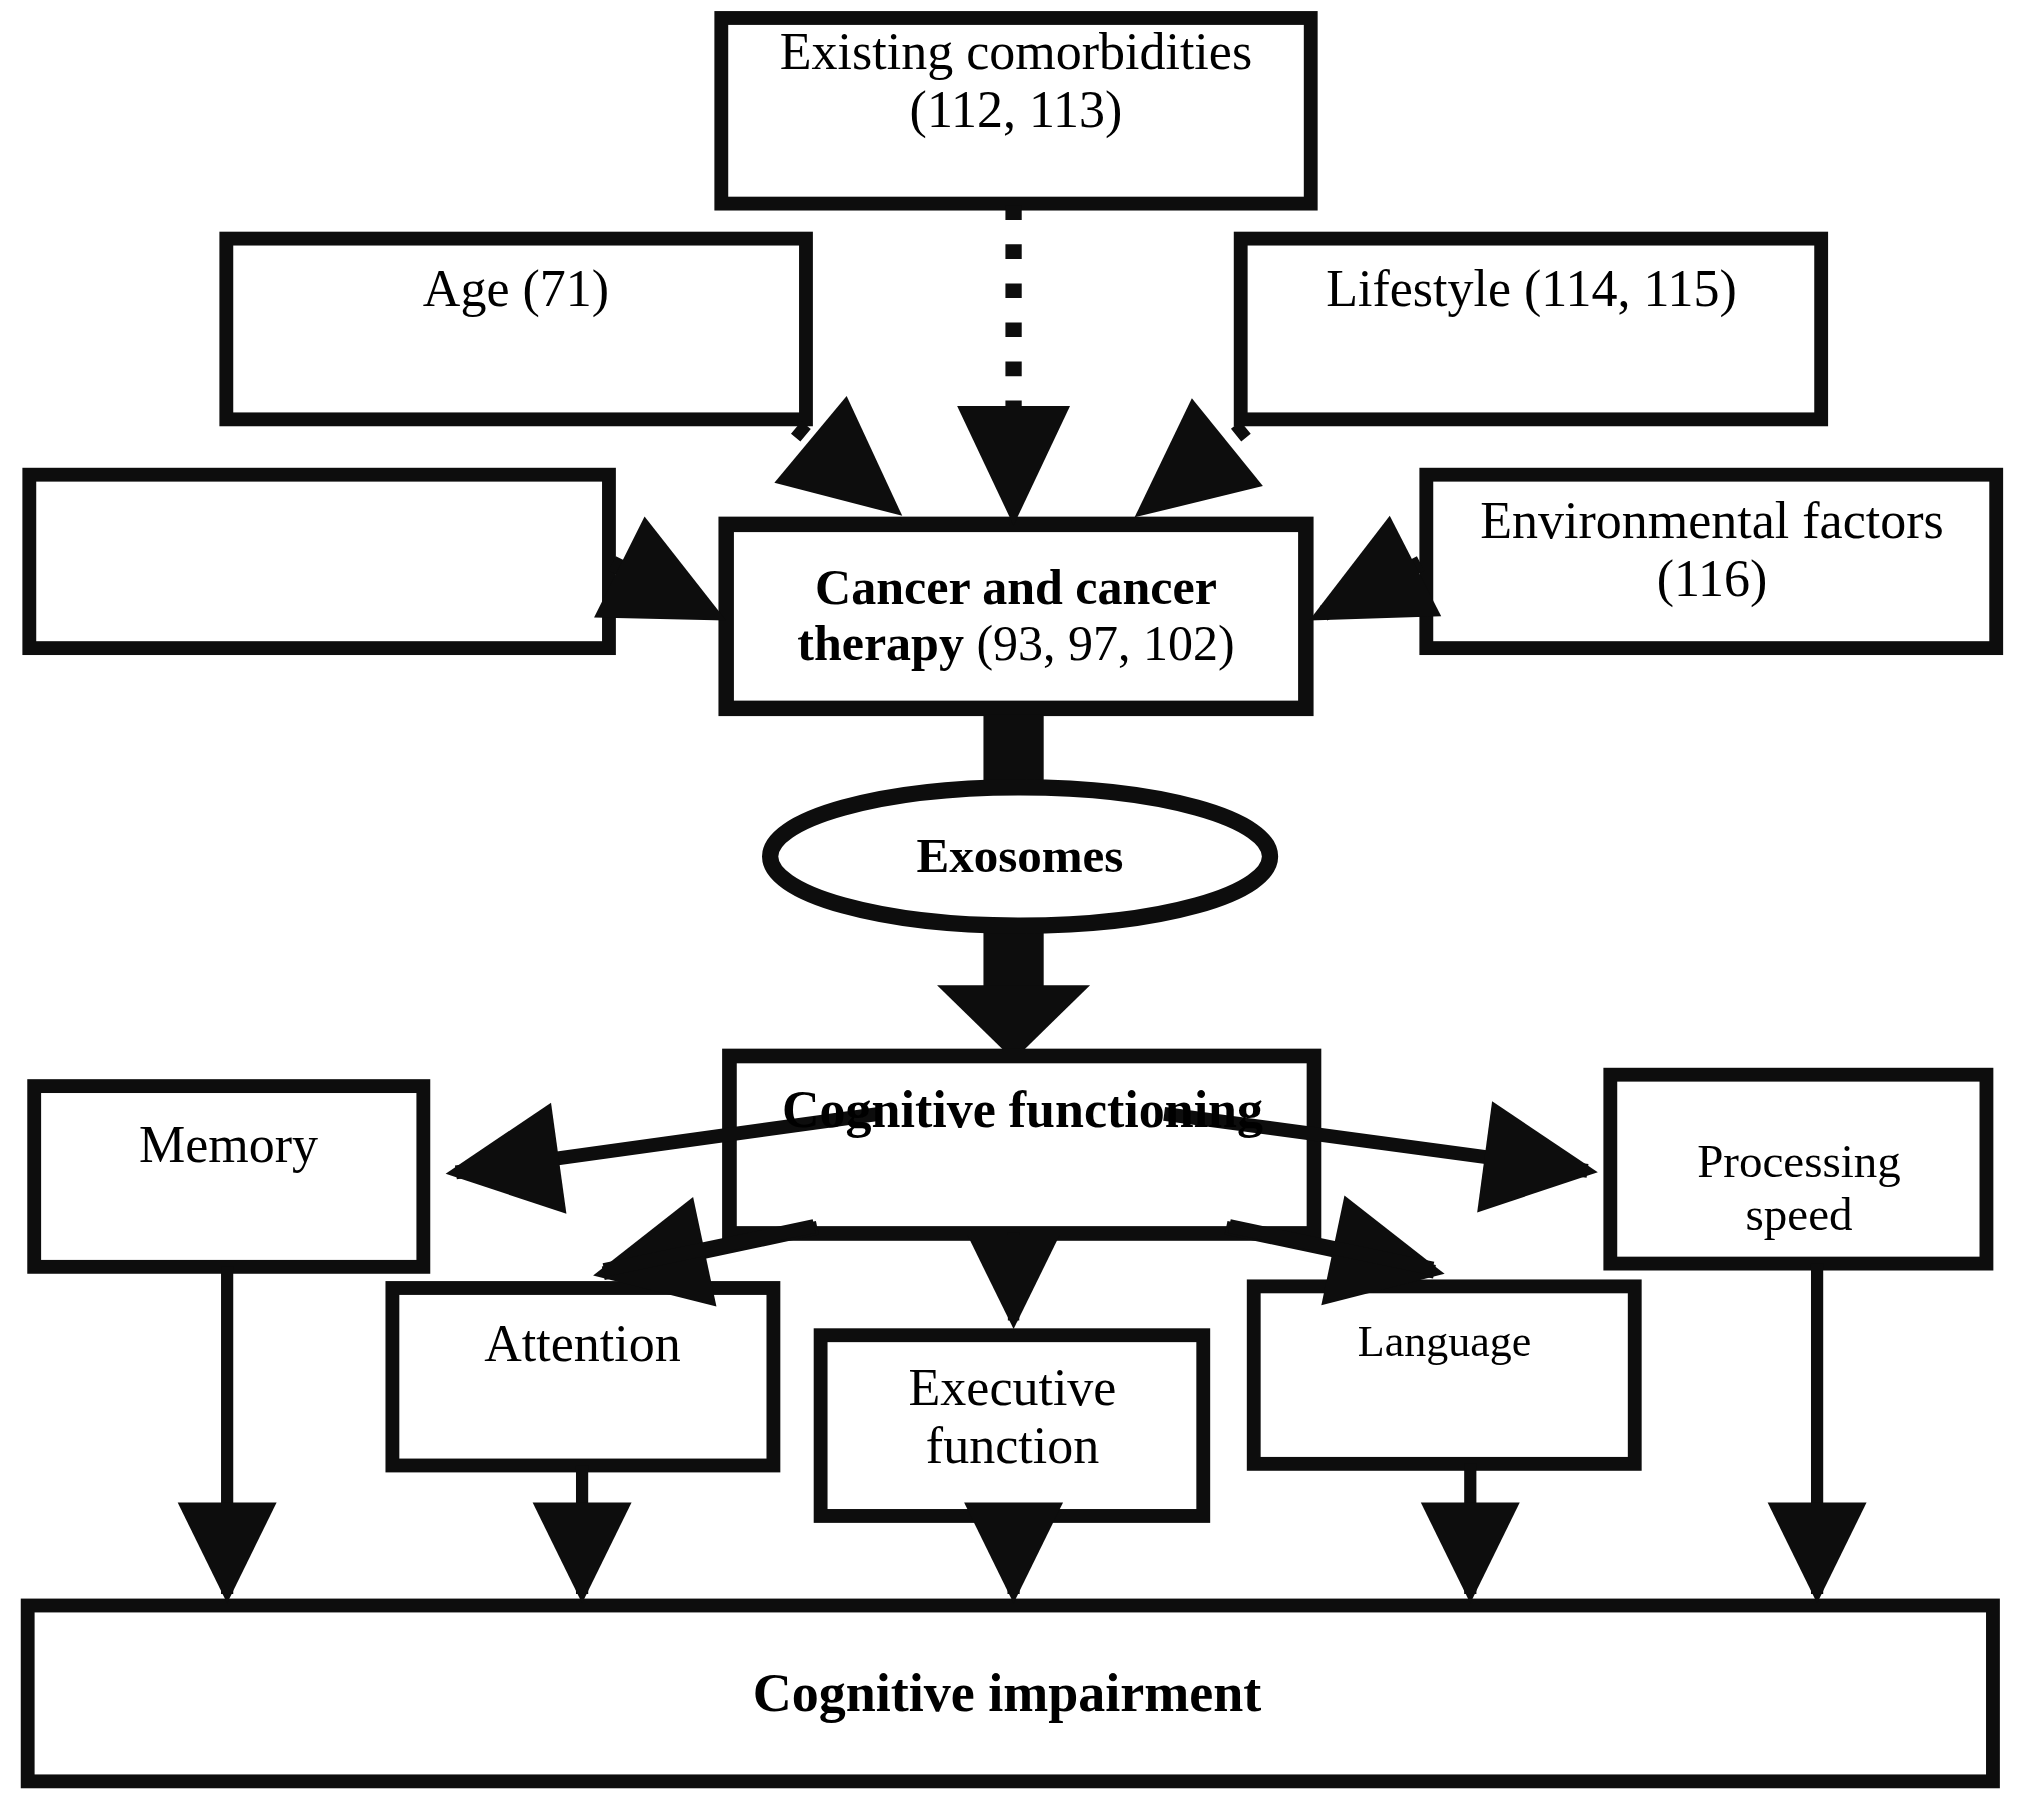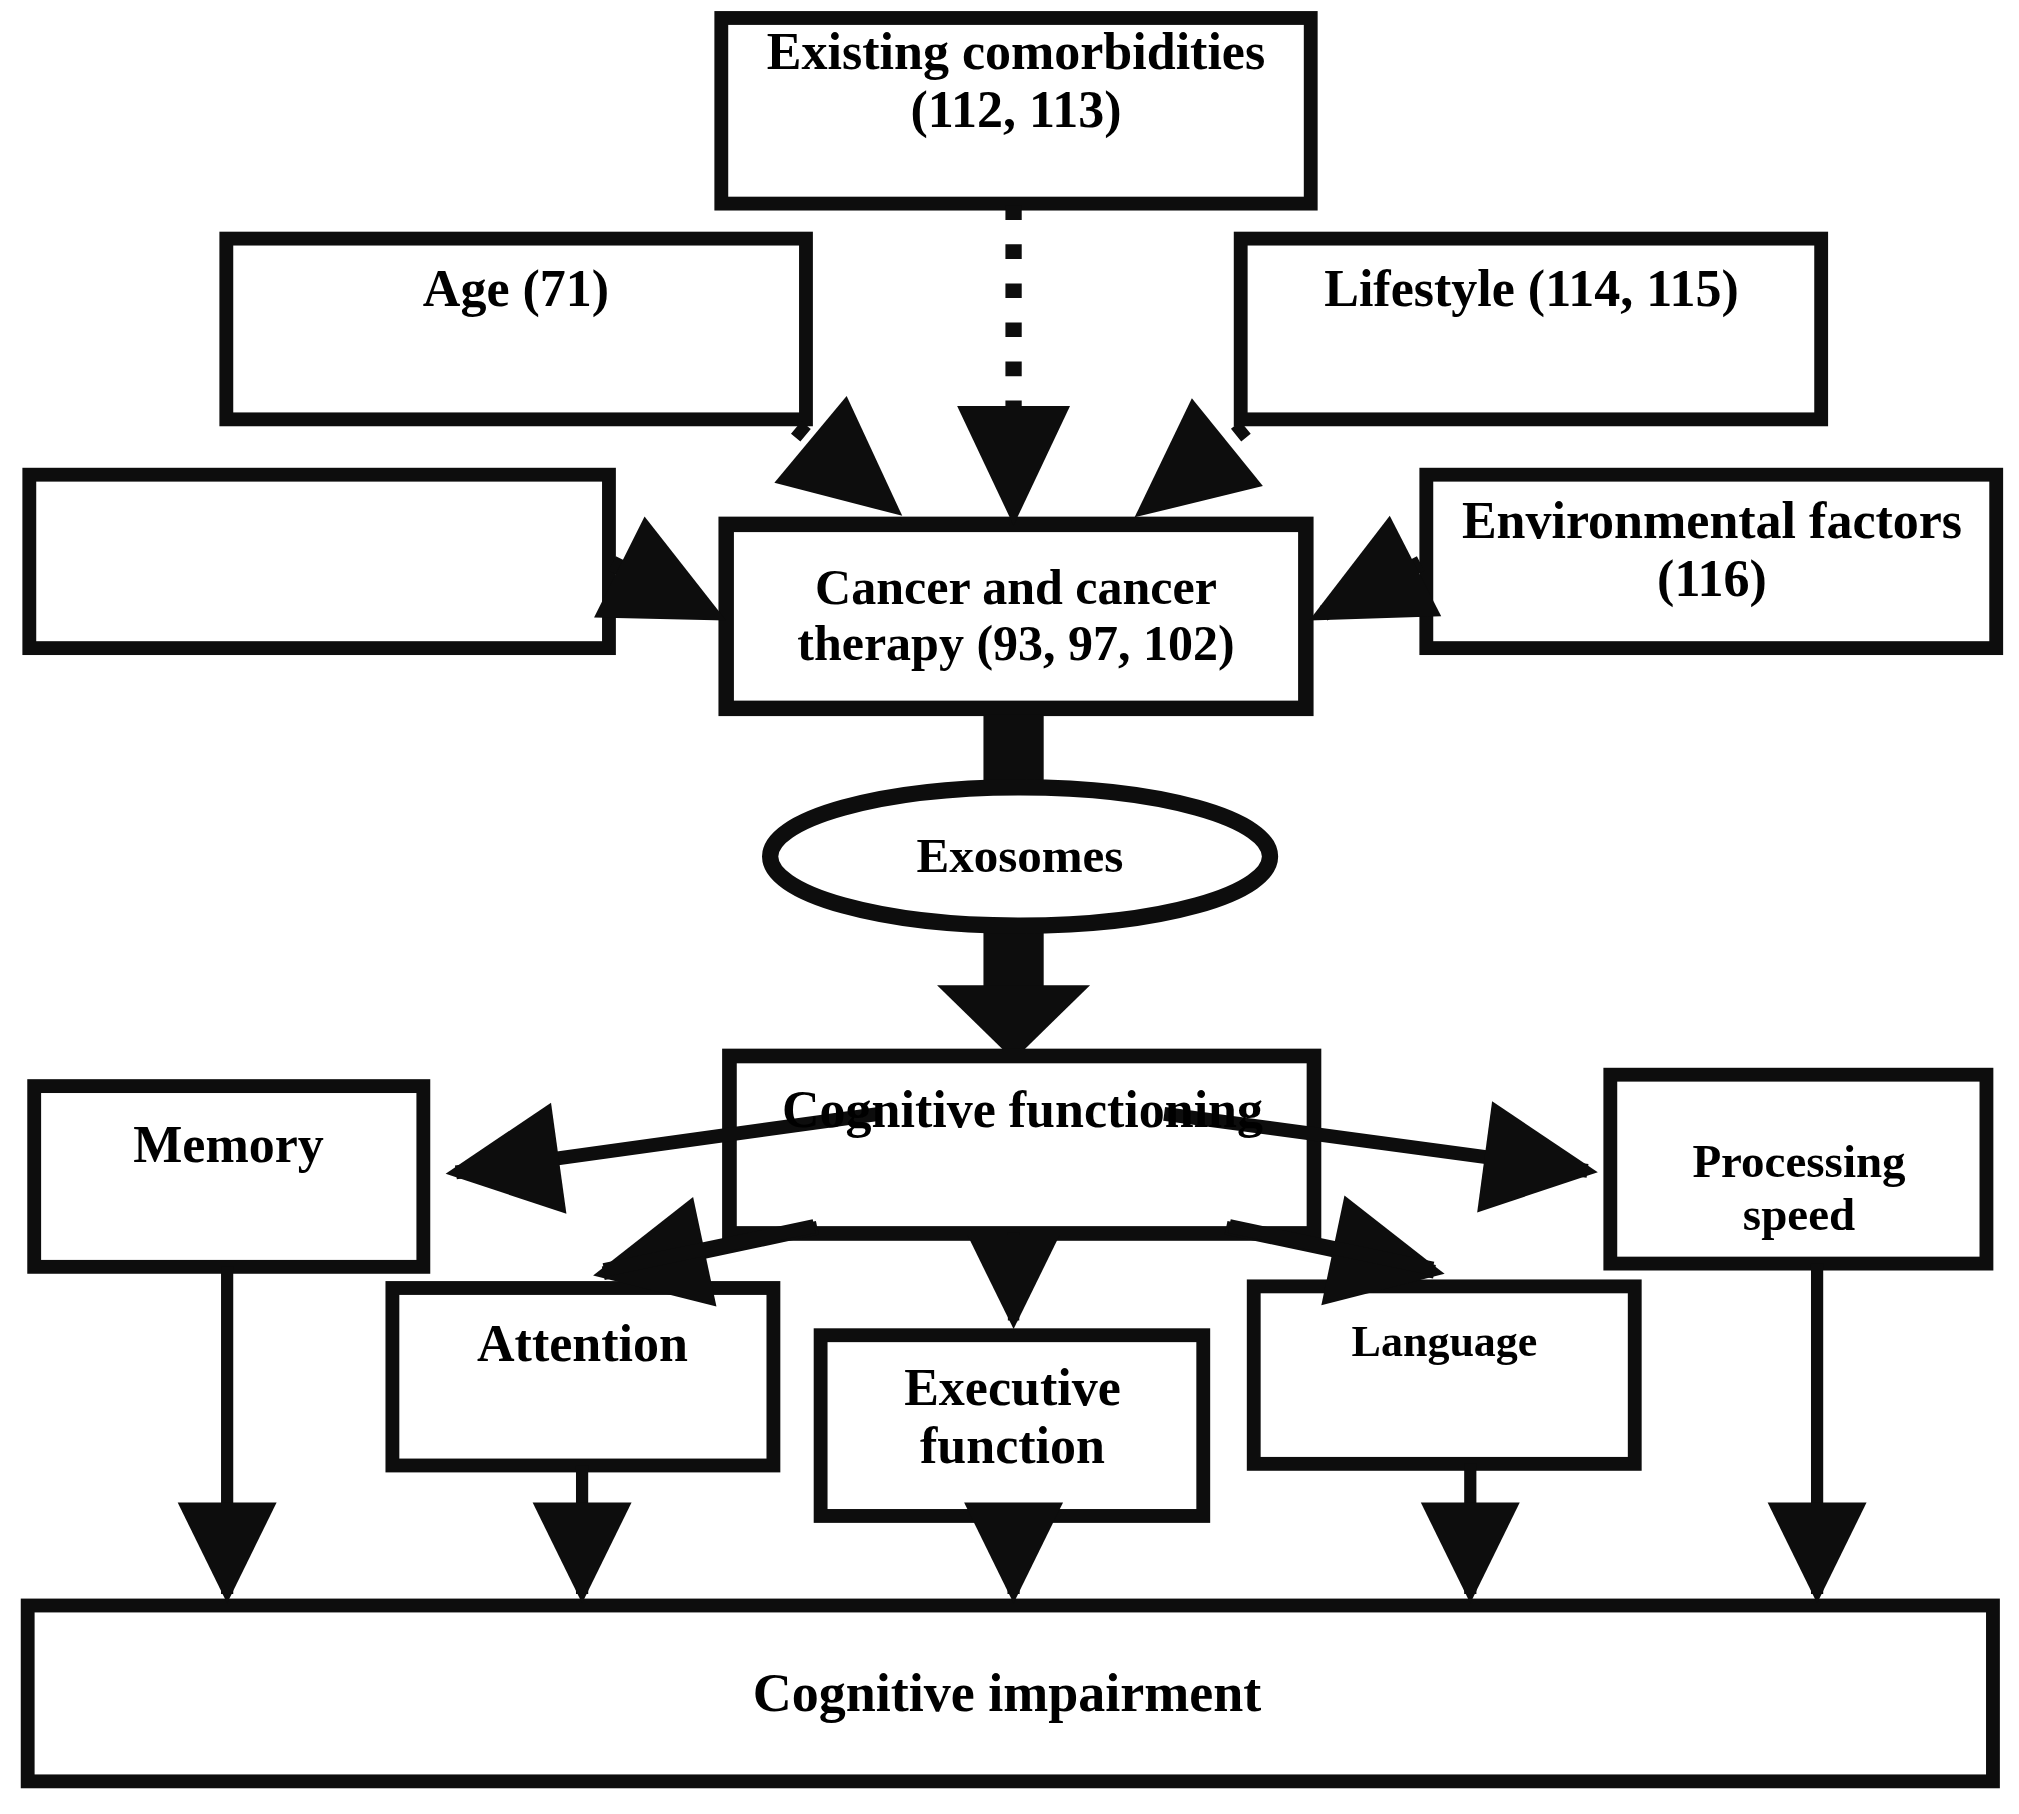--- a/index.html
+++ b/index.html
@@ -33,24 +33,24 @@
     position: absolute;
     display: flex;
     align-items: center;
     justify-content: center;
     text-align: center;
     color: #000000;
     line-height: 1.12;
     pointer-events: none;
     white-space: pre-line;
   }
-  .lbl-regular { font-weight: 700; }
+  .lbl-regular { font-weight: 400; }
   .lbl-bold    { font-weight: 700; }
   .mixed-bold  { font-weight: 700; }
-  .mixed-reg   { font-weight: 700; }
+  .mixed-reg   { font-weight: 400; }
 </style>
 </head>
 <body>
 
 <div id="diagram-root">
 
   <svg class="canvas" viewBox="0 0 2480 2228" xmlns="http://www.w3.org/2000/svg">
     <defs>
       <marker id="tri-sm" viewBox="0 0 12 12" refX="10.5" refY="6" markerWidth="8" markerHeight="8" orient="auto-start-reverse" markerUnits="strokeWidth">
         <path d="M 0.5 0.8 L 11.5 6 L 0.5 11.2 z" fill="#0d0d0d"></path>

